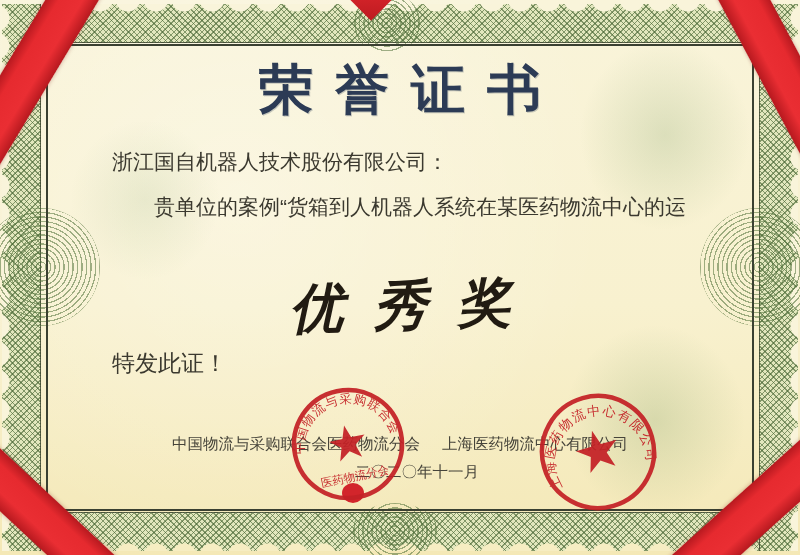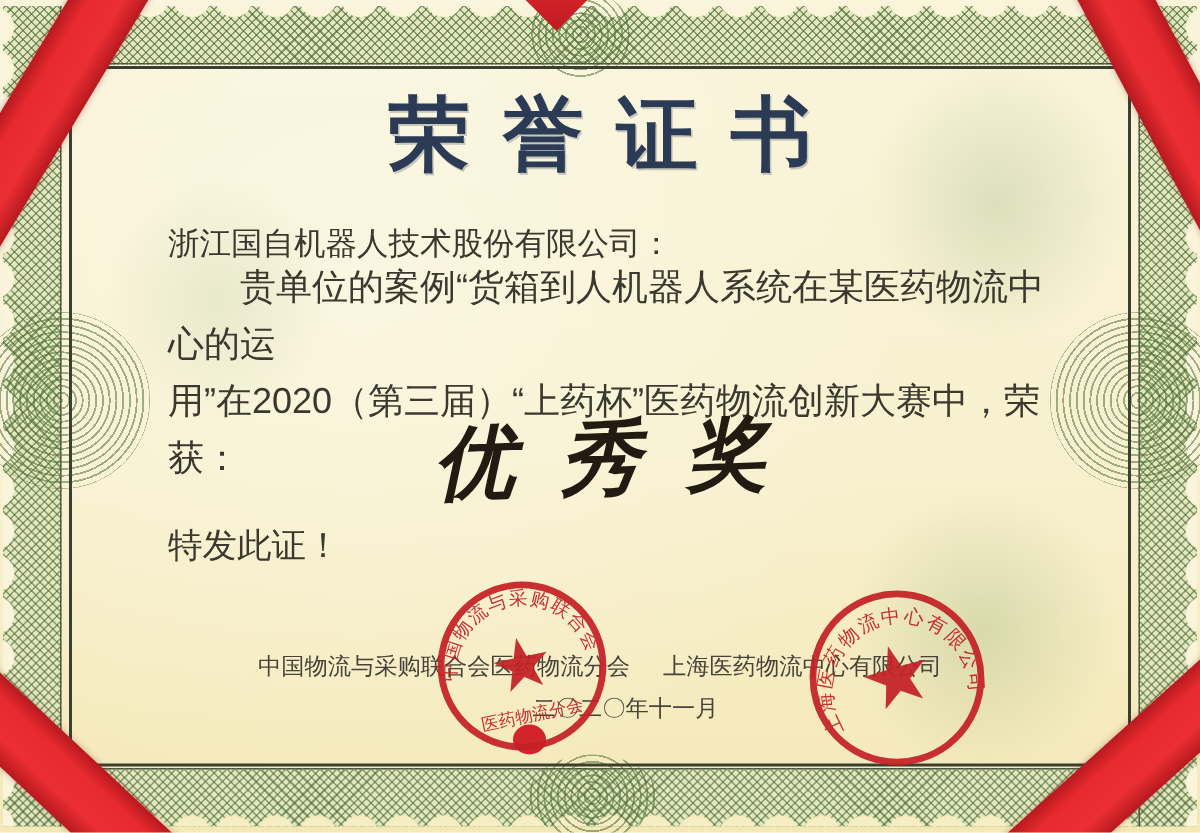--- a/index.html
+++ b/index.html
@@ -104,21 +104,21 @@
   
   .txt{position:absolute;z-index:4;color:#3b392f;}
   .title{
     top:54px;left:0;right:0;text-align:center;
     font-family:"Liberation Serif","DejaVu Serif",serif;
     font-size:54px;font-weight:700;color:#2c3b55;
     letter-spacing:22px;padding-left:22px;
     text-shadow:1px 1px 0 rgba(44,59,85,.25);
   }
   .recipient{top:148px;left:112px;font-size:21px;}
-  .para{top:173px;left:112px;width:592px;font-size:24px;line-height:38px;}
+  .para{top:188px;left:112px;width:592px;font-size:21px;line-height:38px;}
   .para .indent{text-indent:2em;}
   .award{
     top:270px;left:0;right:0;text-align:center;
     font-family:"Liberation Serif","DejaVu Serif",serif;
     font-size:54px;font-weight:700;font-style:italic;color:#211b12;
     letter-spacing:30px;padding-left:30px;
     transform:rotate(-2deg);
   }
   .issue{top:348px;left:112px;font-size:23px;}
   .orgs{
@@ -150,21 +150,20 @@
   <div class="medallion med-right"></div>
   <div class="medallion med-top"></div>
   <div class="medallion med-bottom"></div>
   <div class="inner-rect"></div>
   <div class="diamond"></div>
 
   <div class="txt title">荣誉证书</div>
   <div class="txt recipient">浙江国自机器人技术股份有限公司：</div>
   <div class="txt para">
     <div class="indent">贵单位的案例“货箱到人机器人系统在某医药物流中心的运</div>
-    <div>用”在2020（第三届）“上药杯”医药物流创新大赛中，荣获：</div>
   </div>
   <div class="txt award">优秀奖</div>
   <div class="txt issue">特发此证！</div>
   <div class="txt orgs">
     <span>中国物流与采购联合会医药物流分会</span>
     <span>上海医药物流中心有限公司</span>
   </div>
   <div class="txt date">二〇二〇年十一月</div>
 
   <svg class="seal seal-left" width="120" height="120" viewBox="0 0 120 120">

